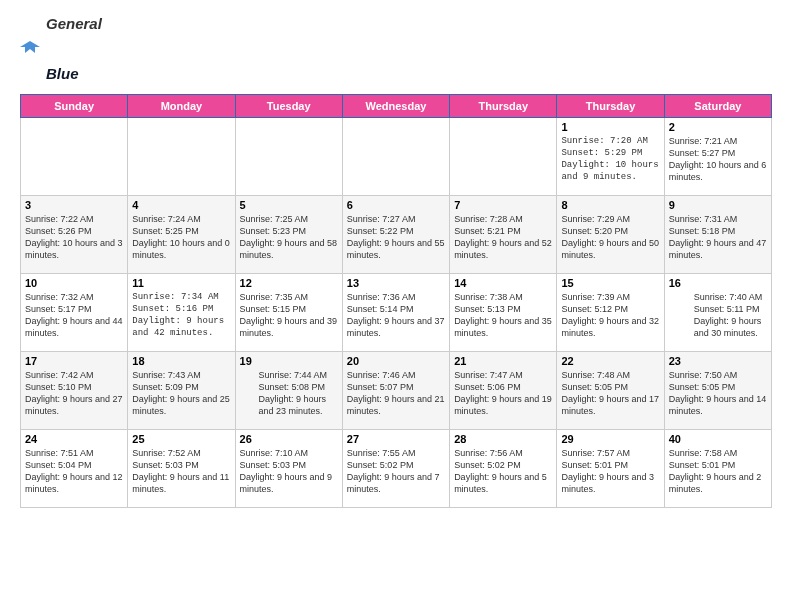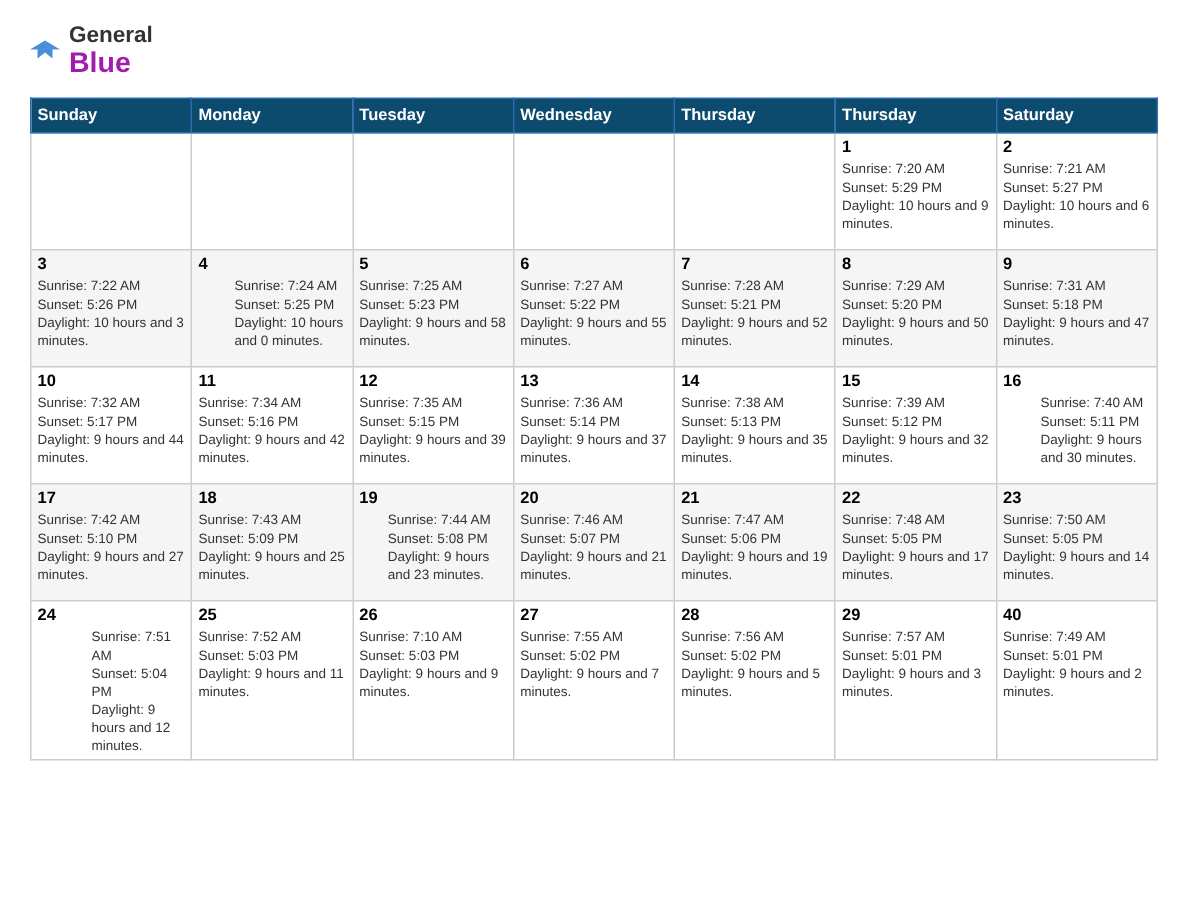--- a/index.html
+++ b/index.html
@@ -11,20 +11,21 @@
       overflow: hidden;
     }
     .container {
       padding: 16px 20px 10px 20px;
     }
     .header {
       display: flex;
       justify-content: space-between;
       align-items: center;
       margin-bottom: 12px;
+      font-style: italic;
     }
     .logo {
       display: flex;
       align-items: center;
       gap: 6px;
     }
     .title-block {
       text-align: right;
     }
     .month-title {
@@ -35,24 +36,24 @@
     .subtitle {
       font-size: 14px;
       color: #555;
     }
     table {
       width: 100%;
       border-collapse: collapse;
       font-size: 10px;
     }
     thead th {
-      background: #0c4a6e;
+      background: #ec4899;
       color: #fff;
       padding: 5px 4px;
-      text-align: left;
+      text-align: center;
       font-size: 11px;
       font-weight: bold;
       border: 1px solid #2a6aaf;
     }
     td {
       border: 1px solid #ccc;
       vertical-align: top;
       padding: 3px 4px;
       width: calc(100% / 7);
       height: 78px;
@@ -83,21 +84,21 @@
 <body>
 
 <div class="container">
   <div class="header">
     <div class="logo">
   <svg width="20" height="20" viewBox="0 0 20 20">
     <polygon points="10,2 20,8 15,8 15,14 10,10 5,14 5,8 0,8" fill="#4a90d9"></polygon>
   </svg>
   <div style="line-height:1.1;">
     <div style="font-size:15px;font-weight:bold;color:#333;">General</div>
-    <div style="font-size:19px;font-weight:bold;color:#a21caf;">Blue</div>
+    <div style="font-size:15px;font-weight:bold;color:#0f172a;margin-top:33px;">Blue</div>
   </div>
 </div>
     <div class="title-block">
       <div class="month-title"></div>
       <div class="subtitle"></div>
     </div>
   </div>
 
   <table>
     <thead>
@@ -113,41 +114,41 @@
     </thead>
     <tbody id="calendar-body">
     <tr>
           <td class="empty"></td>
           <td class="empty"></td>
           <td class="empty"></td>
           <td class="empty"></td>
           <td class="empty"></td>
           <td>
             <span class="day-num">1</span>
-            <div class="day-info" style="white-space: pre-line;">Sunrise: 7:20 AM
+            <div class="day-info" style="white-space: pre-line; font-family: Liberation Mono, monospace;">Sunrise: 7:20 AM
 Sunset: 5:29 PM
 Daylight: 10 hours and 9 minutes.</div>
           </td>
           <td>
             <span class="day-num">2</span>
             <div class="day-info" style="white-space: pre-line;">Sunrise: 7:21 AM
 Sunset: 5:27 PM
 Daylight: 10 hours and 6 minutes.</div>
           </td>
         </tr>
         <tr>
           <td>
             <span class="day-num">3</span>
             <div class="day-info" style="white-space: pre-line;">Sunrise: 7:22 AM
 Sunset: 5:26 PM
 Daylight: 10 hours and 3 minutes.</div>
           </td>
           <td>
             <span class="day-num">4</span>
-            <div class="day-info" style="white-space: pre-line; margin-left: 24px;">Sunrise: 7:24 AM
+            <div class="day-info" style="white-space: pre-line;">Sunrise: 7:24 AM
 Sunset: 5:25 PM
 Daylight: 10 hours and 0 minutes.</div>
           </td>
           <td>
             <span class="day-num">5</span>
             <div class="day-info" style="white-space: pre-line;">Sunrise: 7:25 AM
 Sunset: 5:23 PM
 Daylight: 9 hours and 58 minutes.</div>
           </td>
           <td>
@@ -177,21 +178,21 @@
         </tr>
         <tr>
           <td>
             <span class="day-num">10</span>
             <div class="day-info" style="white-space: pre-line;">Sunrise: 7:32 AM
 Sunset: 5:17 PM
 Daylight: 9 hours and 44 minutes.</div>
           </td>
           <td>
             <span class="day-num">11</span>
-            <div class="day-info" style="white-space: pre-line;">Sunrise: 7:34 AM
+            <div class="day-info" style="white-space: pre-line; font-family: Liberation Mono, monospace;">Sunrise: 7:34 AM
 Sunset: 5:16 PM
 Daylight: 9 hours and 42 minutes.</div>
           </td>
           <td>
             <span class="day-num">12</span>
             <div class="day-info" style="white-space: pre-line;">Sunrise: 7:35 AM
 Sunset: 5:15 PM
 Daylight: 9 hours and 39 minutes.</div>
           </td>
           <td>
@@ -259,21 +260,21 @@
           <td>
             <span class="day-num">23</span>
             <div class="day-info" style="white-space: pre-line;">Sunrise: 7:50 AM
 Sunset: 5:05 PM
 Daylight: 9 hours and 14 minutes.</div>
           </td>
         </tr>
         <tr>
           <td>
             <span class="day-num">24</span>
-            <div class="day-info" style="white-space: pre-line; margin-left: 36px;">Sunrise: 7:51 AM
+            <div class="day-info" style="white-space: pre-line;">Sunrise: 7:51 AM
 Sunset: 5:04 PM
 Daylight: 9 hours and 12 minutes.</div>
           </td>
           <td>
             <span class="day-num">25</span>
             <div class="day-info" style="white-space: pre-line;">Sunrise: 7:52 AM
 Sunset: 5:03 PM
 Daylight: 9 hours and 11 minutes.</div>
           </td>
           <td>
@@ -295,20 +296,20 @@
 Daylight: 9 hours and 5 minutes.</div>
           </td>
           <td>
             <span class="day-num">29</span>
             <div class="day-info" style="white-space: pre-line;">Sunrise: 7:57 AM
 Sunset: 5:01 PM
 Daylight: 9 hours and 3 minutes.</div>
           </td>
           <td>
             <span class="day-num">40</span>
-            <div class="day-info" style="white-space: pre-line;">Sunrise: 7:49 AM
+            <div class="day-info" style="white-space: pre-line;">Sunrise: 7:58 AM
 Sunset: 5:01 PM
 Daylight: 9 hours and 2 minutes.</div>
           </td>
         </tr>
       </tbody>
   </table>
 </div>
 
 </body></html>

